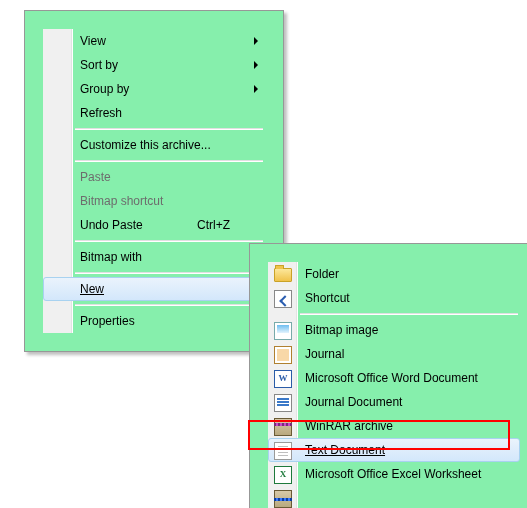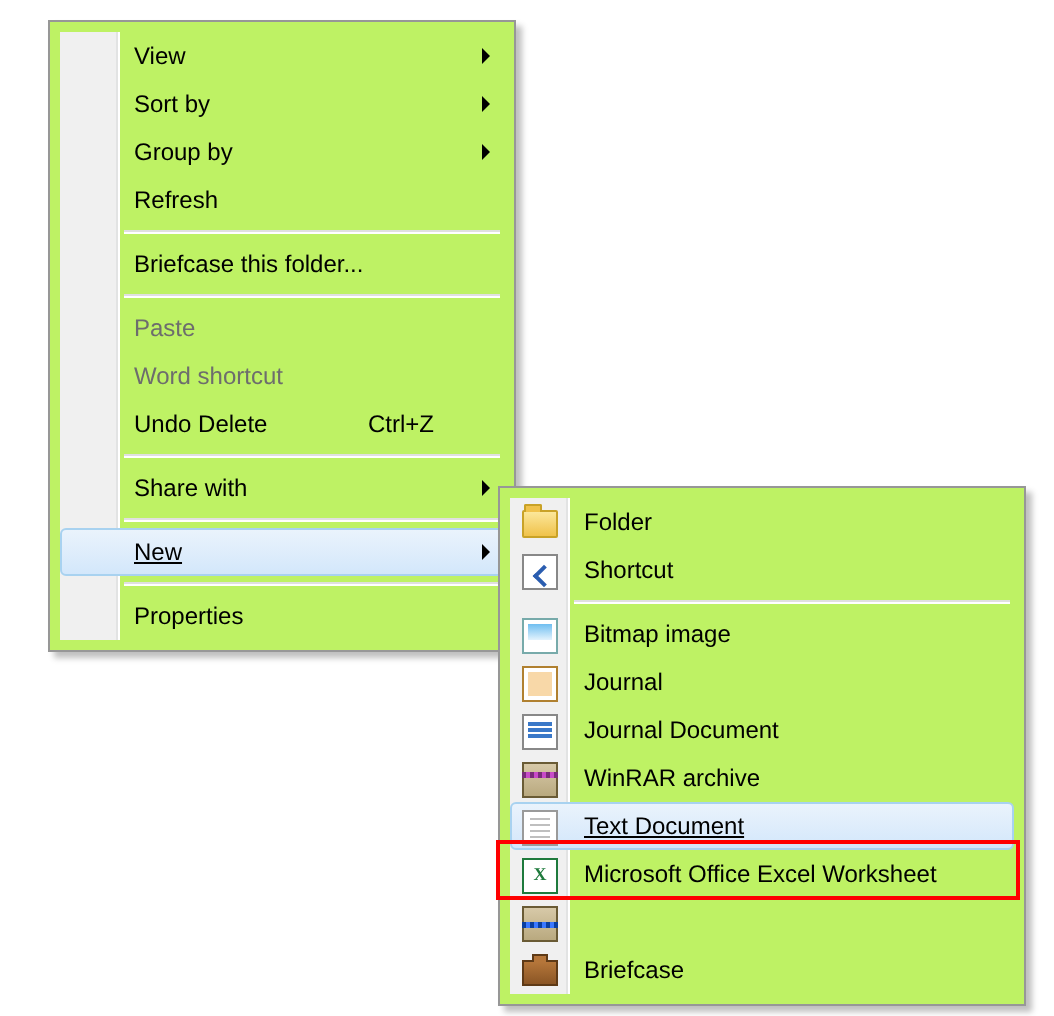--- a/index.html
+++ b/index.html
@@ -8,23 +8,23 @@
     width: 527px;
     height: 508px;
     background: #ffffff;
     font-family: "Segoe UI", Tahoma, sans-serif;
     font-size: 12px;
     color: #000;
     overflow: hidden;
   }
   .menu {
     position: absolute;
-    background: #bef264;
+    background: #86efac;
     border: 1px solid #979797;
-    padding: 5px;
+    padding: 18px;
     box-shadow: 3px 3px 3px rgba(0,0,0,0.25);
   }
   .menu-inner {
     position: relative;
   }
   .gutter {
     position: absolute;
     top: 0; bottom: 0; left: 0;
     width: 28px;
     background: #f0f0f0;
@@ -215,42 +215,43 @@
 <body>
 
 <div class="menu" id="menu1" style="left:24px; top:10px; width:222px;">
   <div class="menu-inner" id="menu1-inner">
     <div class="gutter"></div>
   <div class="item"><span class="label">View</span><span class="arrow"></span></div>
       <div class="item"><span class="label">Sort by</span><span class="arrow"></span></div>
       <div class="item"><span class="label">Group by</span><span class="arrow"></span></div>
       <div class="item"><span class="label">Refresh</span></div>
       <div class="sep"></div>
-      <div class="item"><span class="label">Briefcase this folder...</span></div>
+      <div class="item"><span class="label">Customize this archive...</span></div>
       <div class="sep"></div>
       <div class="item disabled"><span class="label">Paste</span></div>
-      <div class="item disabled"><span class="label">Word shortcut</span></div>
-      <div class="item"><span class="label">Undo Delete</span><span class="shortcut">Ctrl+Z</span></div>
-      <div class="sep"></div>
-      <div class="item"><span class="label">Share with</span><span class="arrow"></span></div>
+      <div class="item disabled"><span class="label">Bitmap shortcut</span></div>
+      <div class="item"><span class="label">Undo Paste</span><span class="shortcut">Ctrl+Z</span></div>
+      <div class="sep"></div>
+      <div class="item"><span class="label">Bitmap with</span><span class="arrow"></span></div>
       <div class="sep"></div>
       <div class="item hover"><span class="label">New</span><span class="arrow"></span></div>
       <div class="sep"></div>
       <div class="item"><span class="label">Properties</span></div>
     </div>
 </div>
 
 <div class="menu" id="menu2" style="left:249px; top:243px; width:252px;">
   <div class="menu-inner" id="menu2-inner">
     <div class="gutter"></div>
   <div class="item"><span class="icon ic-folder"></span><span class="label">Folder</span></div>
       <div class="item"><span class="icon ic-shortcut"></span><span class="label">Shortcut</span></div>
       <div class="sep"></div>
       <div class="item"><span class="icon ic-bmp"></span><span class="label">Bitmap image</span></div>
       <div class="item"><span class="icon ic-contact"></span><span class="label">Journal</span></div>
+      <div class="item"><span class="icon ic-word"></span><span class="label">Microsoft Office Word Document</span></div>
       <div class="item"><span class="icon ic-journal"></span><span class="label">Journal Document</span></div>
       <div class="item"><span class="icon ic-rar"></span><span class="label">WinRAR archive</span></div>
       <div class="item hover" id="hl-target"><span class="icon ic-txt"></span><span class="label">Text Document</span></div>
       <div class="item"><span class="icon ic-excel"></span><span class="label">Microsoft Office Excel Worksheet</span></div>
       <div class="item"><span class="icon ic-zip"></span></div>
       <div class="item"><span class="icon ic-briefcase"></span><span class="label">Briefcase</span></div>
     </div>
 </div>
 
 <div class="highlight-box" id="hl" style="left: 248px; top: 420px; width: 258px; height: 26px;"></div>

